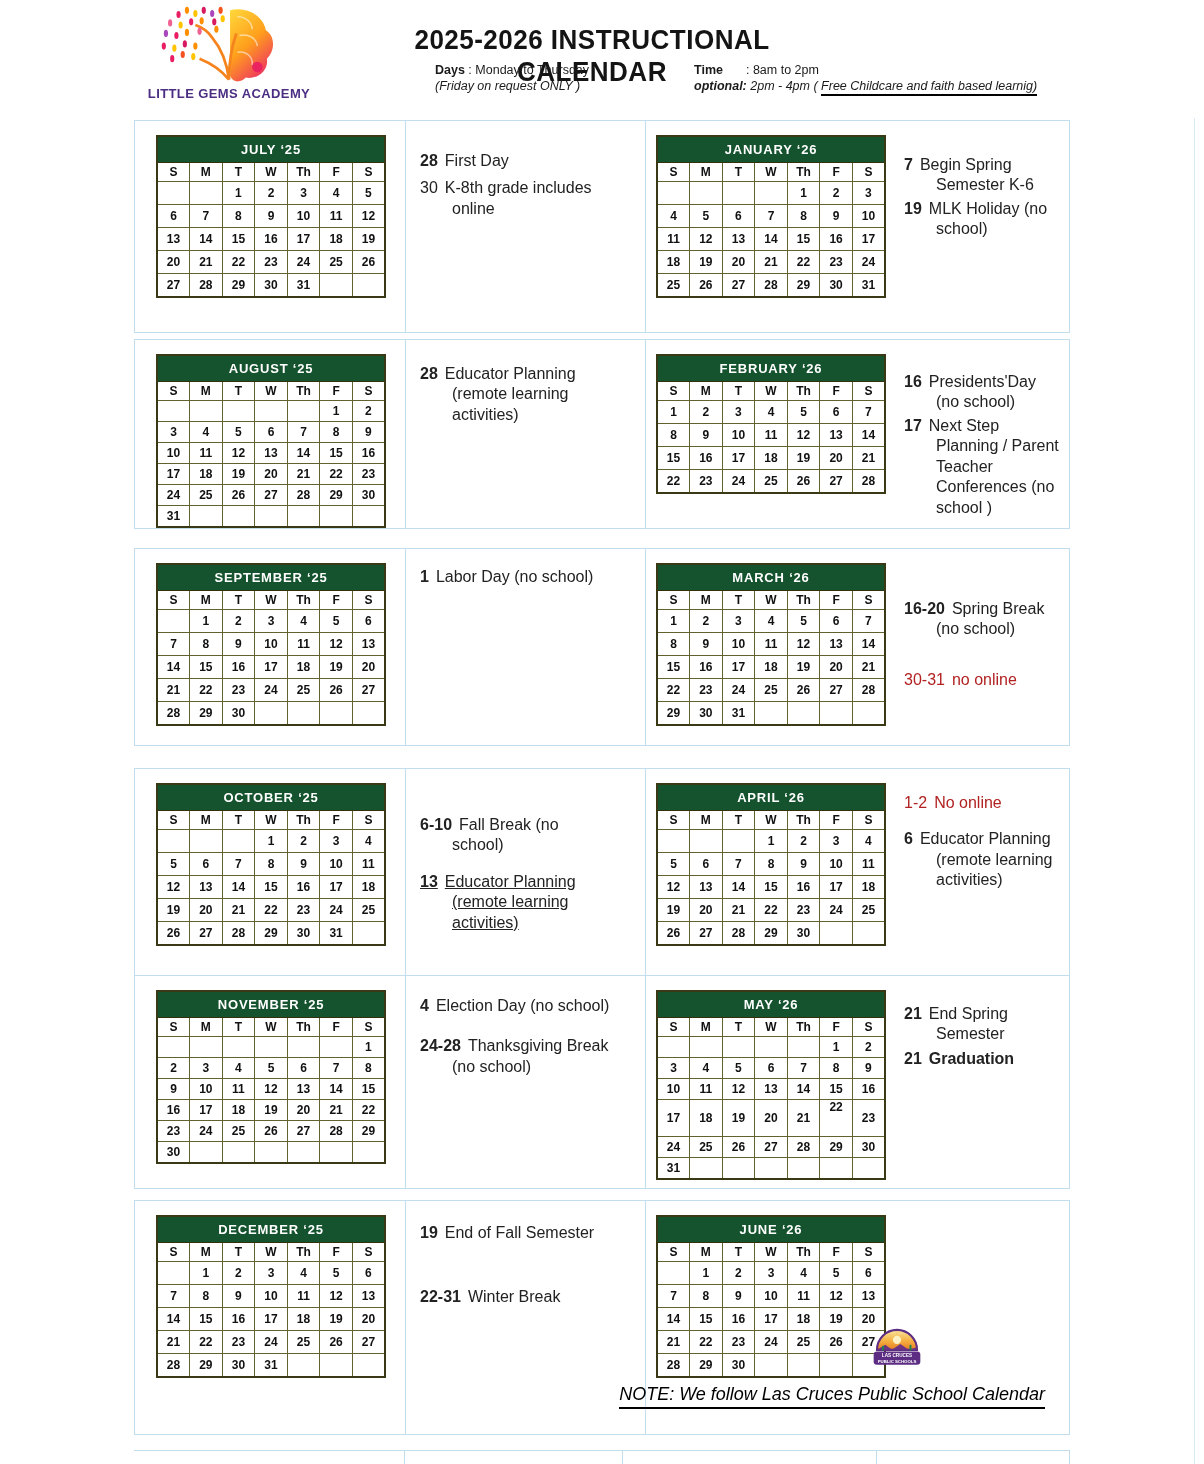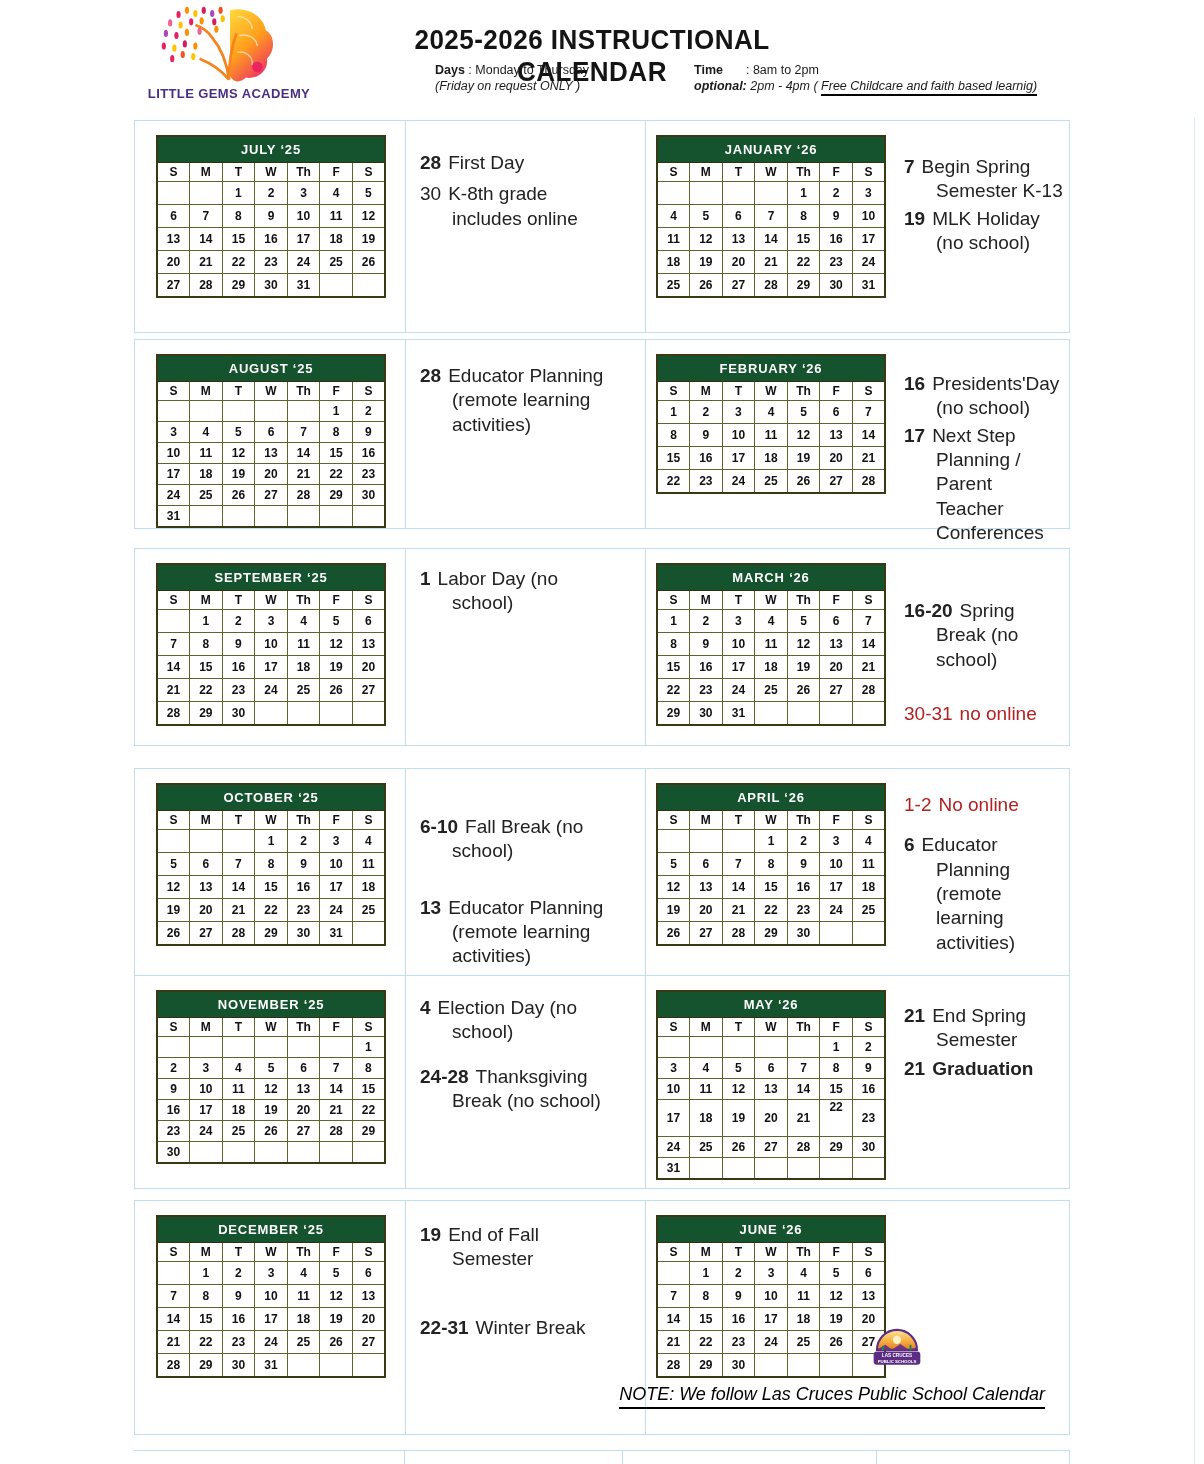--- a/index.html
+++ b/index.html
@@ -44,21 +44,21 @@
   td.c-orange{background:#f5a42a;}
   td.c-yellow{background:#ffff05;}
   td.c-peach{background:#f9dcc9;}
   td.c-lblue{background:#b4c7e7;}
   td.c-taupe{background:#b2b2a4;}
   td.c-dgray{background:#c6c6c6;}
   td.c-purple{background:#7030a0;}
   td.c-dblue{background:#4472c4;}
   td.c-split{background:linear-gradient(180deg,#4472c4 0,#4472c4 55%,#ffff33 55%,#ffff33 100%);height:36px !important;vertical-align:top;padding-top:1px;}
   
-  .note{font-size:19px;line-height:1.28;margin-bottom:7px;padding-left:32px;text-indent:-32px;color:#222;}
+  .note{font-size:16px;line-height:1.28;margin-bottom:7px;padding-left:32px;text-indent:-32px;color:#222;}
   .note .note-label{font-weight:bold;margin-right:7px;}
   .note.plain .note-label{font-weight:normal;}
   .note.red{color:#b22222;}
   .note.red .note-label{font-weight:normal;}
   .note.boldtext .note-text{font-weight:bold;}
   .note.boldtext{margin-top:-3px;}
   
   .footer-note{position:absolute;top:183px;right:24px;font-style:italic;font-size:18px;color:#000;
     border-bottom:2.5px solid #000;padding-bottom:2px;white-space:nowrap;}
   .lcps{position:absolute;left:737px;top:120px;width:50px;height:46px;}
@@ -259,21 +259,21 @@
                 <td>28</td>
                 <td>29</td>
                 <td>30</td>
                 <td class="we">31</td>
               </tr>
             </tbody>
           </table>
         </div>
         <div class="col-note-r">
           <div>
-            <div class="note" style="margin-top: 10px;"><span class="note-label">7</span><span class="note-text">Begin Spring Semester K-13</span></div>
+            <div class="note" style="margin-top: 10px;"><span class="note-label">7</span><span class="note-text">Begin Spring Semester K-6</span></div>
             <div class="note" style="margin-top: -4px;"><span class="note-label">19</span><span class="note-text">MLK Holiday (no school)</span></div>
           </div>
         </div>
       </div>
     </div>
     <div class="mrow" id="r1">
       <div class="col-cal-l">
         <table class="cal">
           <tbody>
             <tr>
@@ -614,21 +614,21 @@
               <td>30</td>
               <td>31</td>
               <td class="we"></td>
             </tr>
           </tbody>
         </table>
       </div>
       <div class="col-note-l">
         <div>
           <div class="note" style="margin-top: 22px;"><span class="note-label">6-10</span><span class="note-text">Fall Break (no school)</span></div>
-          <div class="note" style="margin-top: 32px;"><span class="note-label">13</span><span class="note-text">Educator Planning (remote learning activities)</span></div>
+          <div class="note" style="margin-top: 16px; text-decoration: underline;"><span class="note-label">13</span><span class="note-text">Educator Planning (remote learning activities)</span></div>
         </div>
       </div>
       <div class="col-right">
         <div class="cal-wrap">
           <table class="cal">
             <tbody>
               <tr>
                 <td class="mt-cell" colspan="7">APRIL ‘26</td>
               </tr>
               <tr>

